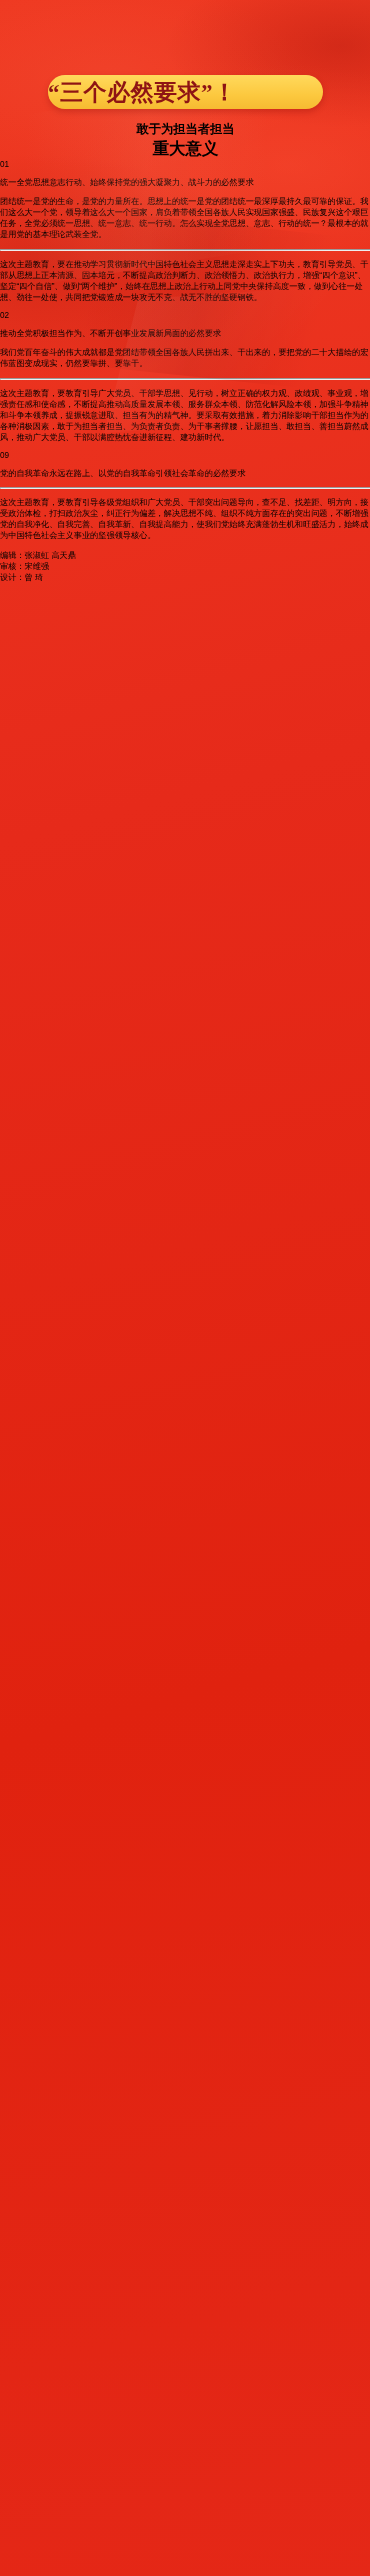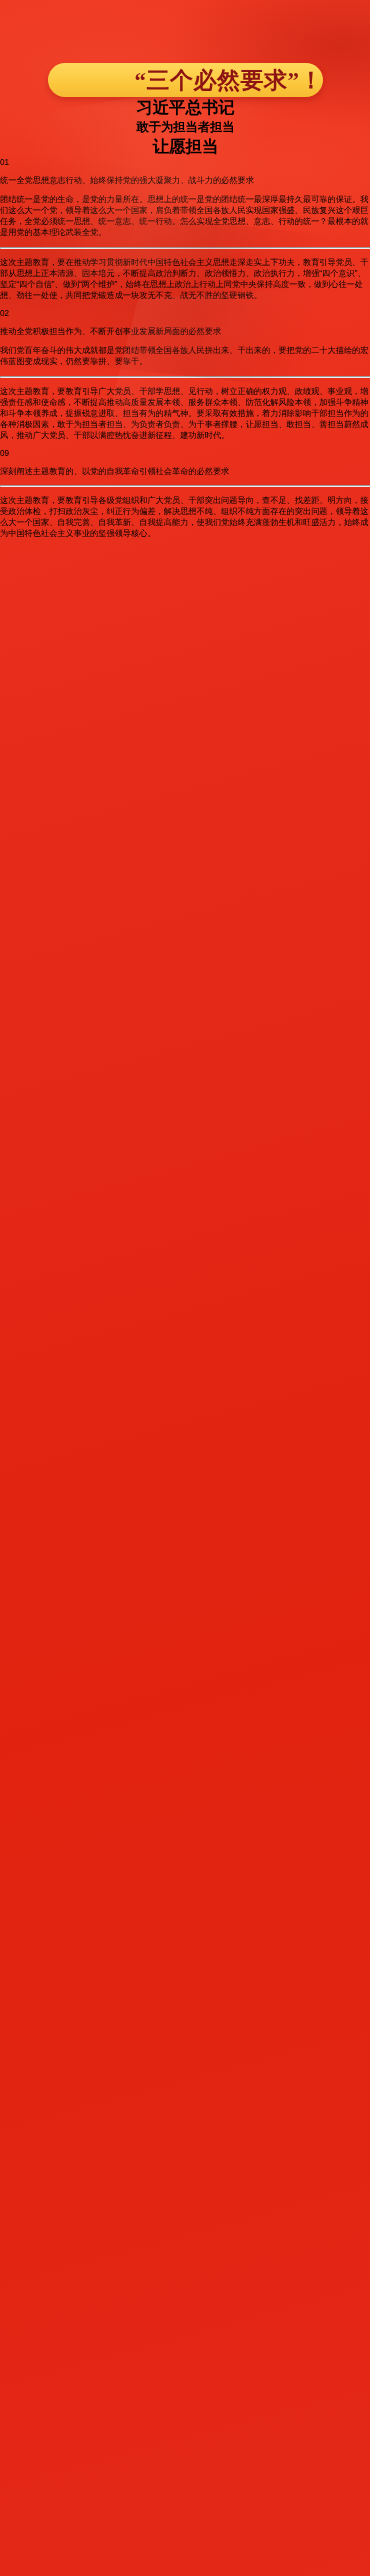--- a/index.html
+++ b/index.html
@@ -24,23 +24,23 @@
     transform:rotate(-9deg);}
   .deco2{left:-31px;top:222px;width:464px;height:155px;
     background:linear-gradient(95deg, transparent 25%, rgba(120,0,0,.12) 50%, transparent 75%);
     transform:rotate(6deg);}
   .deco3{left:124px;top:289px;width:289px;height:134px;
     background:linear-gradient(120deg, rgba(255,255,255,.05) 0%, transparent 55%);
     transform:skewX(-18deg) rotate(-4deg);}
 
   header{position:relative;padding-top:63px;text-align:center;}
   .pill{
-    width:275px;height:34px;margin:0 auto;border-radius:20.6px;
+    width:275px;height:34px;margin:12px auto;border-radius:20.6px;
     background:linear-gradient(180deg,#ffd95c 0%, #fcc83e 60%, #f6bb32 100%);
-    display:flex;align-items:center;justify-content:flex-end;
+    display:flex;align-items:center;justify-content:flex-start;
     box-shadow:0 3.1px 6.2px rgba(120,0,0,.25);
   }
   .pill span{
     font-size:23px;font-weight:bold;color:#8e1414;letter-spacing:0.5px;
     font-family:"Liberation Serif", serif;
   }
   .gold{
     margin:0;font-family:"Liberation Serif", serif;font-weight:bold;
     background:linear-gradient(180deg,#fff8d4 0%, #ffeaa4 34%, #f6c express 0;
     background:linear-gradient(180deg,#fff8d4 0%, #ffeaa4 34%, #f6c25f 68%, #e8a23a 100%);
@@ -121,25 +121,24 @@
 
 <div class="poster">
   <div class="bg-deco deco1"></div>
   <div class="bg-deco deco2"></div>
   <div class="bg-deco deco3"></div>
 
   <header>
     <div class="pill">
       <span>“三个必然要求”！</span>
     </div>
-    <h1 class="gold g1">习近平总书记</h1>
     <h2 class="gold g2">敢于为担当者担当</h2>
     <div class="g3row">
       <span class="dash"></span>
-      <h1 class="gold g1">让愿担当</h1>
+      <h1 class="gold g1">重大意义</h1>
       <span class="dash"></span>
     </div>
   </header>
 
   <section class="sec sec1">
     <div class="numrow">
       <span class="numchip">
         <span class="num">01</span>
       </span>
     </div>
@@ -169,24 +168,35 @@
     </div>
   </section>
 
   <section class="sec sec3">
     <div class="numrow">
       <span class="numchip">
         <span class="num">09</span>
       </span>
     </div>
     <div class="outline">
-      <p class="sec-title">深刻阐述主题教育的、以党的自我革命引领社会革命的必然要求</p>
+      <p class="sec-title">党的自我革命永远在路上、以党的自我革命引领社会革命的必然要求</p>
     </div>
     <div class="cream">
       <hr class="divider">
-      <p class="body-text">这次主题教育，要教育引导各级党组织和广大党员、干部突出问题导向，查不足、找差距、明方向，接受政治体检，打扫政治灰尘，纠正行为偏差，解决思想不纯、组织不纯方面存在的突出问题，领导着这么大一个国家、自我完善、自我革新、自我提高能力，使我们党始终充满蓬勃生机和旺盛活力，始终成为中国特色社会主义事业的坚强领导核心。</p>
+      <p class="body-text">这次主题教育，要教育引导各级党组织和广大党员、干部突出问题导向，查不足、找差距、明方向，接受政治体检，打扫政治灰尘，纠正行为偏差，解决思想不纯、组织不纯方面存在的突出问题，不断增强党的自我净化、自我完善、自我革新、自我提高能力，使我们党始终充满蓬勃生机和旺盛活力，始终成为中国特色社会主义事业的坚强领导核心。</p>
     </div>
   </section>
 
   <footer class="footer">
+    <div class="credits">
+      <div class="credit-line">
+        <span>编辑：</span><span>张淑虹 高天鼎</span>
+      </div>
+      <div class="credit-line">
+        <span>审核：</span><span>宋维强</span>
+      </div>
+      <div class="credit-line">
+        <span>设计：</span><span>曾  琦</span>
+      </div>
+    </div>
   </footer>
 </div>
 
 
 </body></html>

